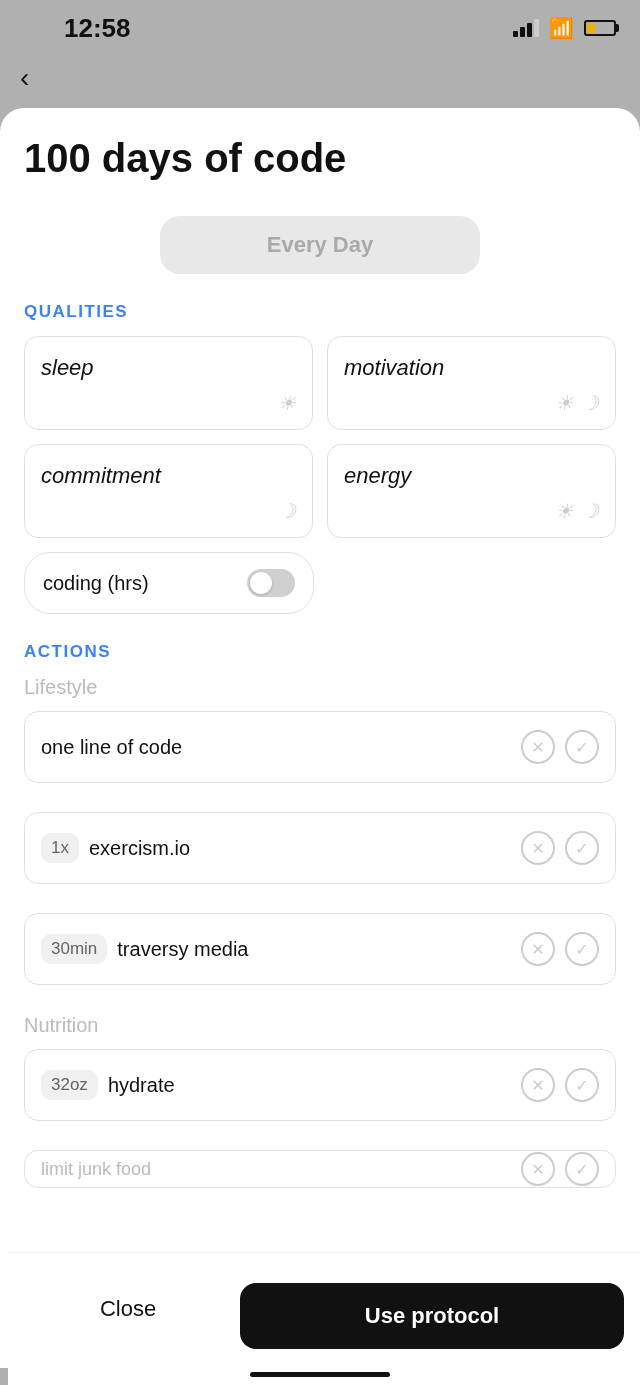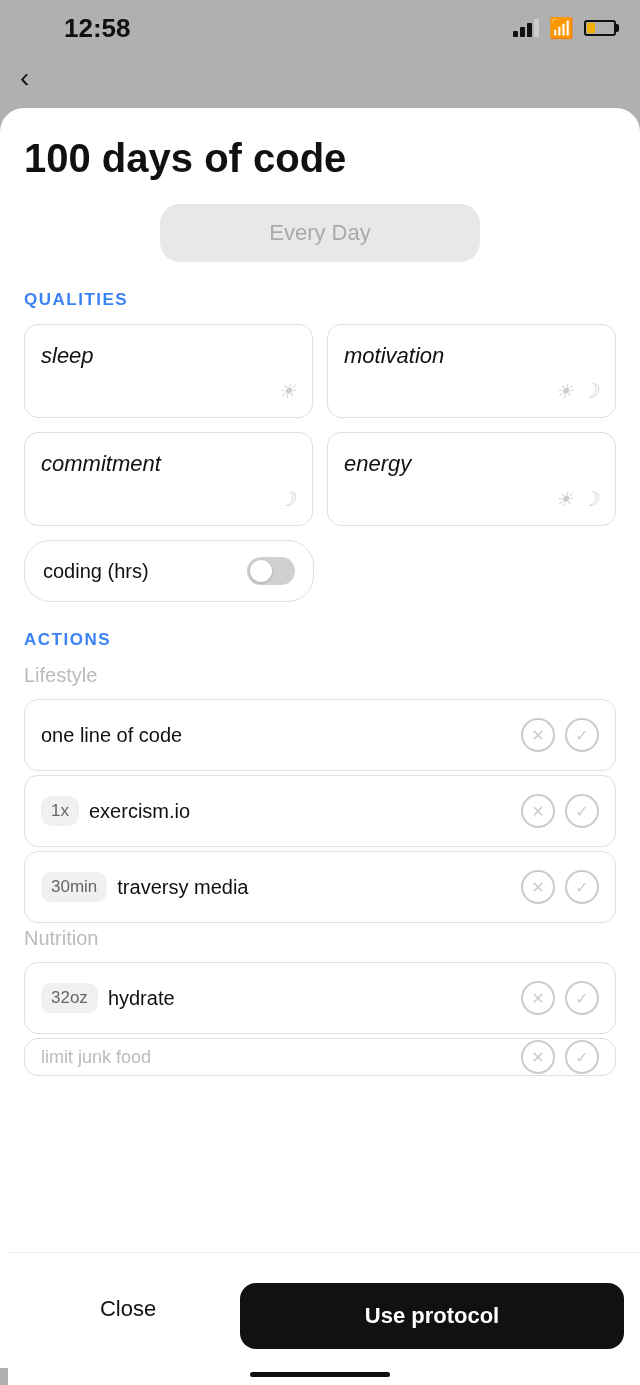--- a/index.html
+++ b/index.html
@@ -94,38 +94,38 @@
       min-height: 1260px;
       padding: 28px 24px 0;
       position: relative;
     }
 
     
     .page-title {
       font-size: 40px;
       font-weight: 800;
       color: #111;
-      margin-bottom: 24px;
+      margin-bottom: 36px;
       line-height: 1.1;
     }
 
     
     .frequency-pill {
       background: #e8e8e8;
       border-radius: 20px;
       padding: 16px 0;
       text-align: center;
       margin: 0 auto 28px;
       width: 320px;
       display: block;
     }
     .frequency-pill span {
       font-size: 22px;
       color: #aaa;
-      font-weight: 400;
+      font-weight: 700;
     }
 
     
     .section-header {
       font-size: 17px;
       font-weight: 700;
       color: #3b82f6;
       letter-spacing: 1.5px;
       text-transform: uppercase;
       margin-bottom: 14px;
@@ -216,21 +216,21 @@
       margin-bottom: 12px;
       margin-top: 4px;
     }
 
     
     .action-item {
       background: #fff;
       border: 1.5px solid #e0e0e0;
       border-radius: 14px;
       padding: 18px 16px;
-      margin-bottom: 4px;
+      margin-bottom: 29px;
       display: flex;
       align-items: center;
       justify-content: space-between;
     }
     .action-content {
       display: flex;
       align-items: center;
       gap: 10px;
       flex: 1;
     }

